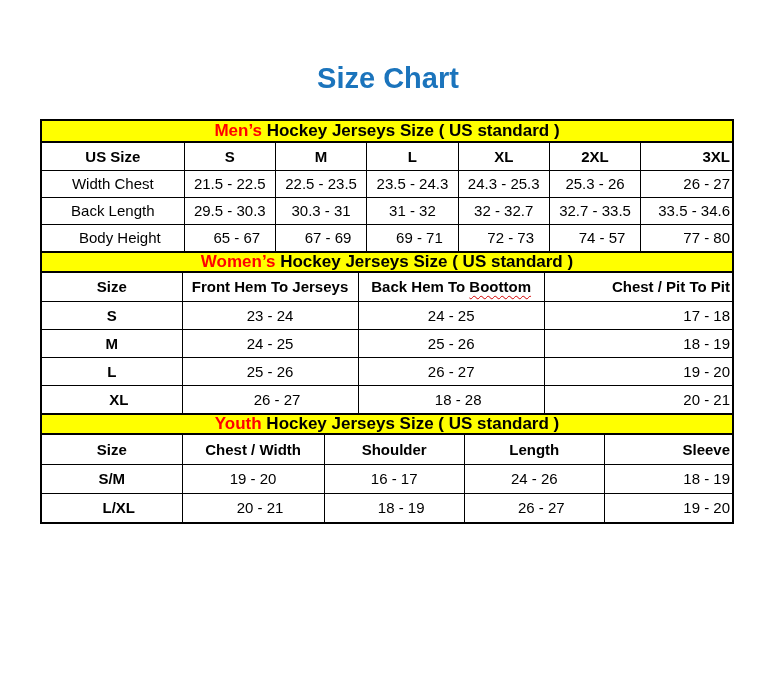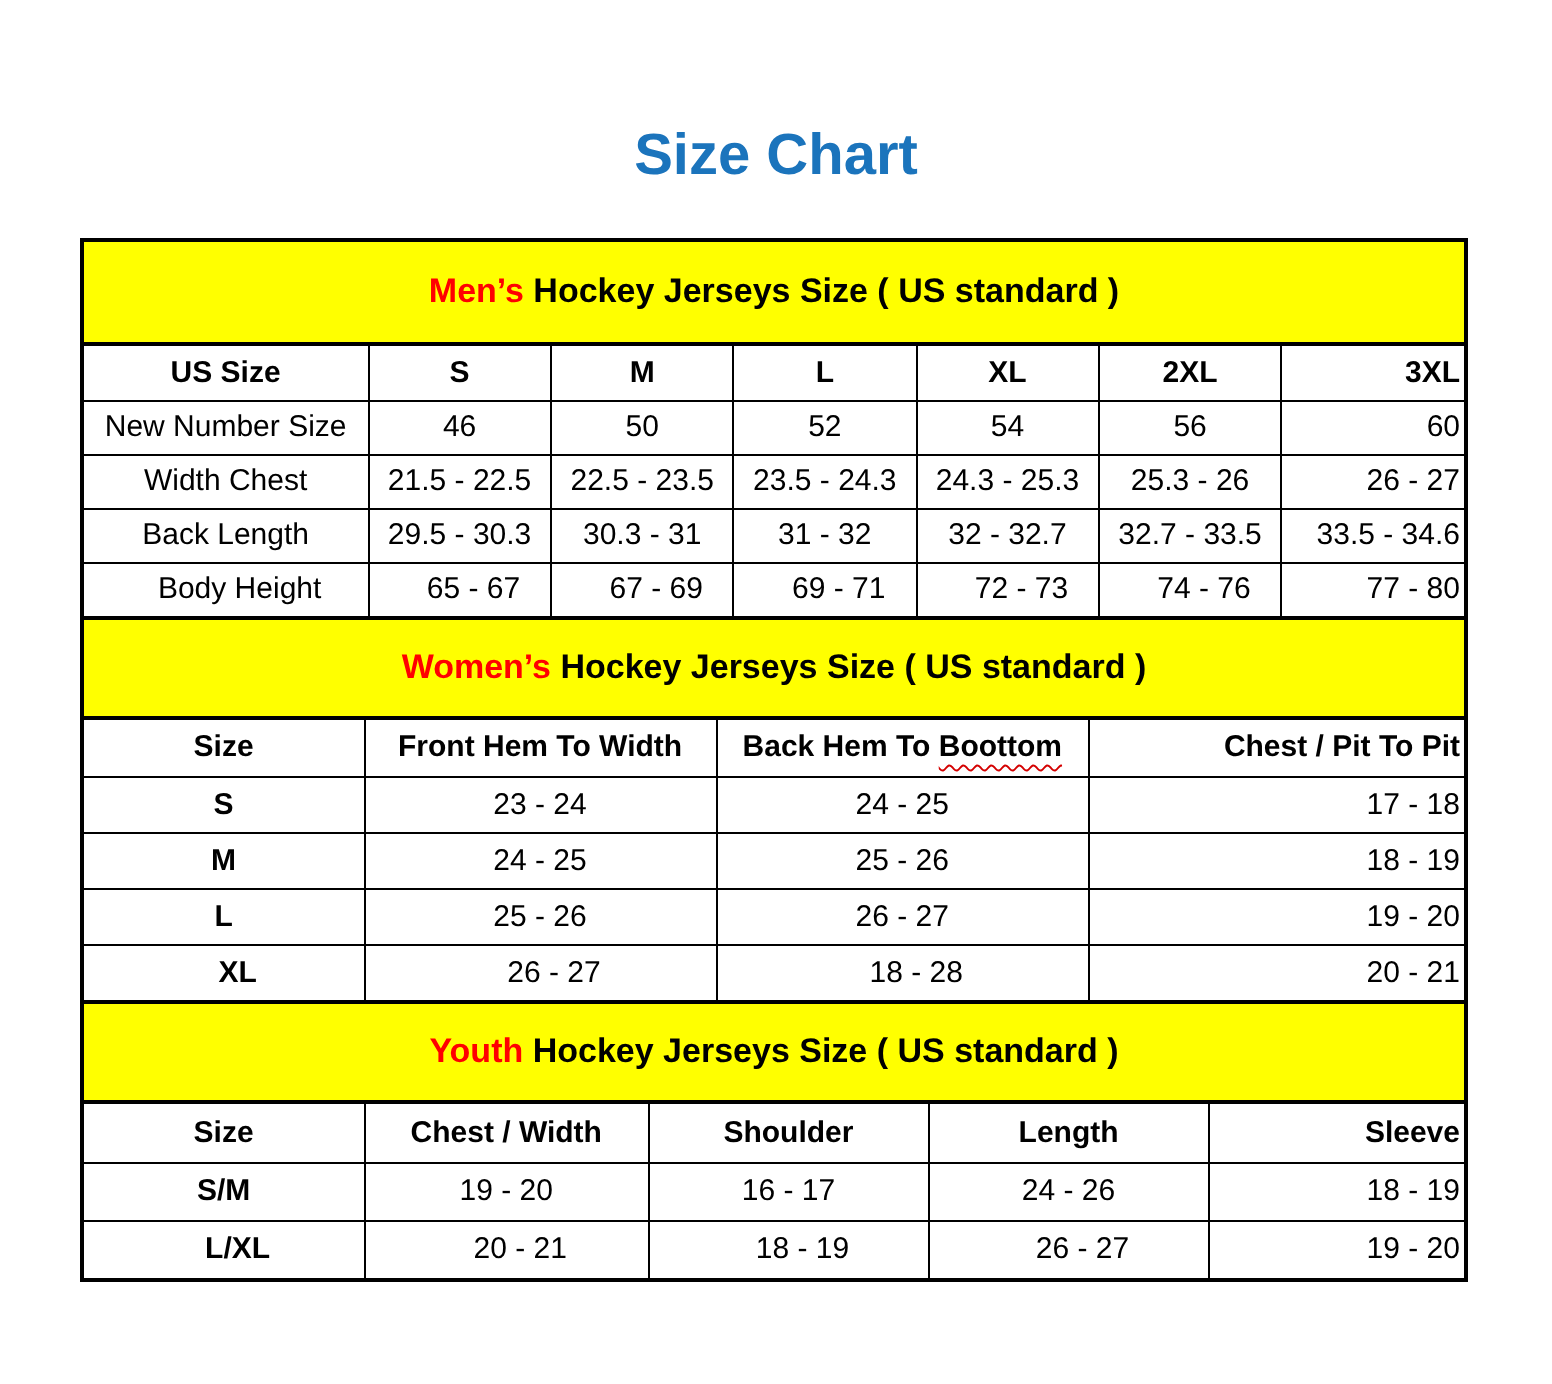--- a/index.html
+++ b/index.html
@@ -19,21 +19,21 @@
     letter-spacing: 0px;
     margin-bottom: 24px;
   }
   .chart {
     width: 694px;
     margin: 0 auto 0 40px;
     border: 2px solid #000;
   }
   .band {
     background: #FFFF00;
-    height: 52px;
+    height: 22px;
     display: flex;
     align-items: center;
     justify-content: center;
     font-size: 17px;
     font-weight: bold;
     border-top: 2px solid #000;
     border-bottom: 2px solid #000;
     white-space: pre;
   }
   .band:first-child { border-top: none; }
@@ -92,29 +92,20 @@
           <tr>
         <th>US Size</th>
         <th>S</th>
         <th>M</th>
         <th>L</th>
         <th>XL</th>
         <th>2XL</th>
         <th>3XL</th>
       </tr>
       <tr>
-        <td class="lbl">New Number Size</td>
-        <td>46</td>
-        <td>50</td>
-        <td>52</td>
-        <td>54</td>
-        <td>56</td>
-        <td>60</td>
-      </tr>
-      <tr>
         <td class="lbl">Width Chest</td>
         <td>21.5 - 22.5</td>
         <td>22.5 - 23.5</td>
         <td>23.5 - 24.3</td>
         <td>24.3 - 25.3</td>
         <td>25.3 - 26</td>
         <td>26 - 27</td>
       </tr>
       <tr>
         <td class="lbl">Back Length</td>
@@ -124,39 +115,39 @@
         <td>32 - 32.7</td>
         <td>32.7 - 33.5</td>
         <td>33.5 - 34.6</td>
       </tr>
       <tr>
         <td class="lbl">Body Height</td>
         <td>65 - 67</td>
         <td>67 - 69</td>
         <td>69 - 71</td>
         <td>72 - 73</td>
-        <td>74 - 76</td>
+        <td>74 - 57</td>
         <td>77 - 80</td>
       </tr>
     </tbody>
       </table>
 
     <div class="band"><span class="hl">Women’s</span><span> Hockey Jerseys Size ( US standard )</span></div>
 
     <table class="tbl women">
       <colgroup>
           <col style="width:20.3%">
           <col style="width:25.5%">
           <col style="width:27.0%">
           <col>
         </colgroup>
       <tbody>
           <tr>
         <th>Size</th>
-        <th>Front Hem To Width</th>
+        <th>Front Hem To Jerseys</th>
         <th><span>Back Hem To </span><span class="misspelled">Boottom</span></th>
         <th>Chest / Pit To Pit</th>
       </tr>
       <tr>
         <td class="lbl">S</td>
         <td>23 - 24</td>
         <td>24 - 25</td>
         <td>17 - 18</td>
       </tr>
       <tr>

